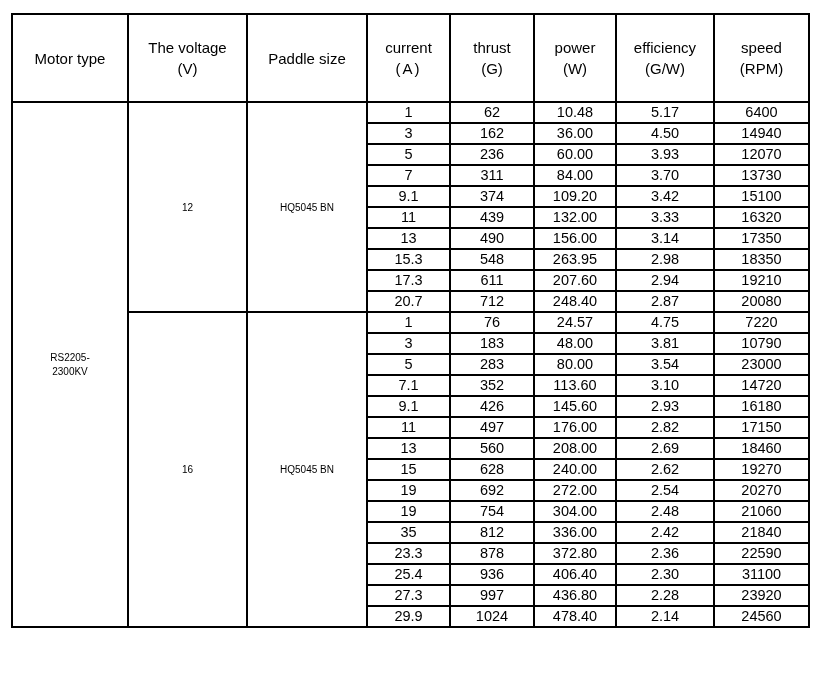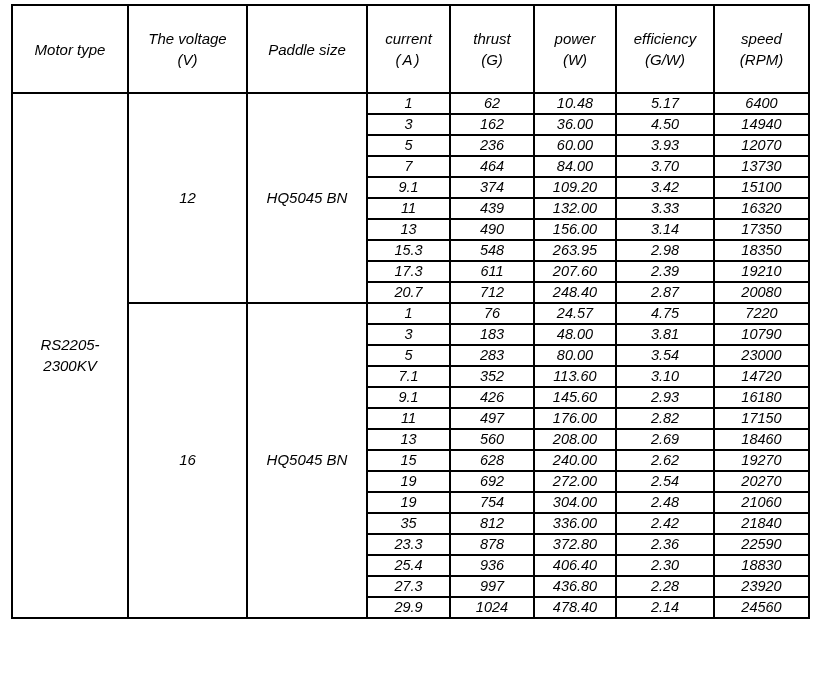--- a/index.html
+++ b/index.html
@@ -6,40 +6,39 @@
   html, body {
     margin: 0; padding: 0;
     width: 820px; height: 693px;
     background: #ffffff;
     font-family: "Liberation Sans", sans-serif;
     color: #000000;
   }
   .stage { position: relative; width: 820px; height: 693px; background: #ffffff; }
   table.spec-table {
     position: absolute;
-    left: 11px; top: 4px;
+    left: 11px; top: 13px;
     width: 797px;
     border-collapse: collapse;
     table-layout: fixed;
     background: #ffffff;
-    font-style: italic;
   }
   .spec-table th, .spec-table td {
     border: 2px solid #000000;
     text-align: center;
     vertical-align: middle;
     padding: 0;
     font-weight: 400;
     background: #ffffff;
     overflow: hidden;
   }
   .spec-table thead tr { height: 88px; }
   .spec-table th { font-size: 15px; line-height: 1.4; }
   .spec-table tbody td { font-size: 14.5px; height: 21px; line-height: 1.1; }
-  .spec-table tbody td.merged { font-size: 15px; text-align: center; }
+  .spec-table tbody td.merged { font-size: 10px; text-align: center; }
   .hdr-line2.wide-parens { letter-spacing: 2px; }
   .motor-line { line-height: 1.35; }
 </style>
 </head>
 <body>
 
 <div class="stage">
   <table class="spec-table">
     <colgroup>
       <col style="width:116px">
@@ -110,21 +109,21 @@
         </tr>
         <tr>
           <td>5</td>
           <td>236</td>
           <td>60.00</td>
           <td>3.93</td>
           <td>12070</td>
         </tr>
         <tr>
           <td>7</td>
-          <td>464</td>
+          <td>311</td>
           <td>84.00</td>
           <td>3.70</td>
           <td>13730</td>
         </tr>
         <tr>
           <td>9.1</td>
           <td>374</td>
           <td>109.20</td>
           <td>3.42</td>
           <td>15100</td>
@@ -147,21 +146,21 @@
           <td>15.3</td>
           <td>548</td>
           <td>263.95</td>
           <td>2.98</td>
           <td>18350</td>
         </tr>
         <tr>
           <td>17.3</td>
           <td>611</td>
           <td>207.60</td>
-          <td>2.39</td>
+          <td>2.94</td>
           <td>19210</td>
         </tr>
         <tr>
           <td>20.7</td>
           <td>712</td>
           <td>248.40</td>
           <td>2.87</td>
           <td>20080</td>
         </tr>
         <tr>
@@ -248,21 +247,21 @@
           <td>878</td>
           <td>372.80</td>
           <td>2.36</td>
           <td>22590</td>
         </tr>
         <tr>
           <td>25.4</td>
           <td>936</td>
           <td>406.40</td>
           <td>2.30</td>
-          <td>18830</td>
+          <td>31100</td>
         </tr>
         <tr>
           <td>27.3</td>
           <td>997</td>
           <td>436.80</td>
           <td>2.28</td>
           <td>23920</td>
         </tr>
         <tr>
           <td>29.9</td>

